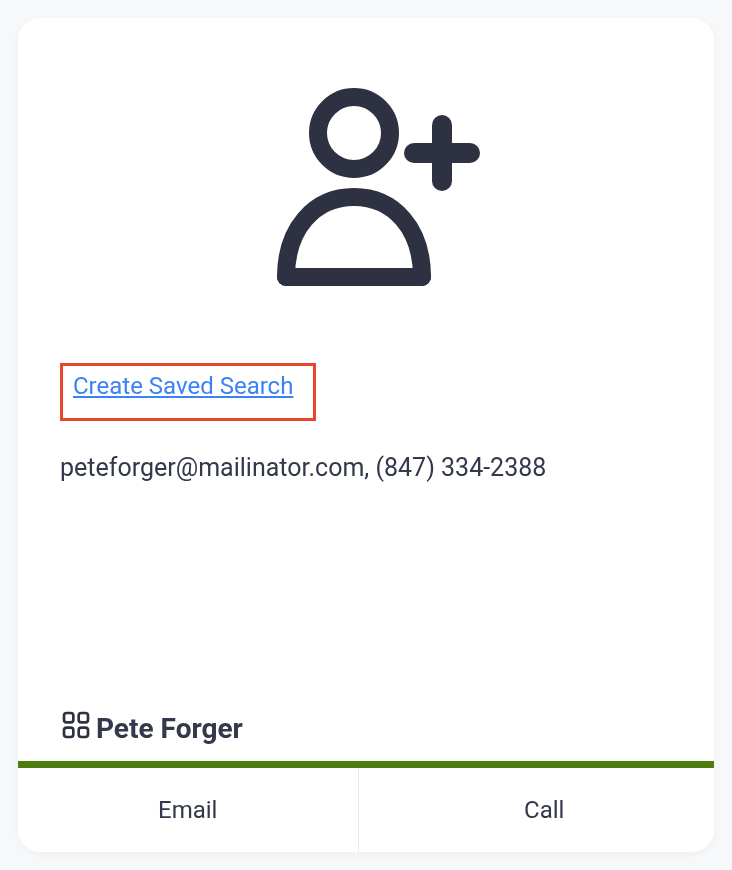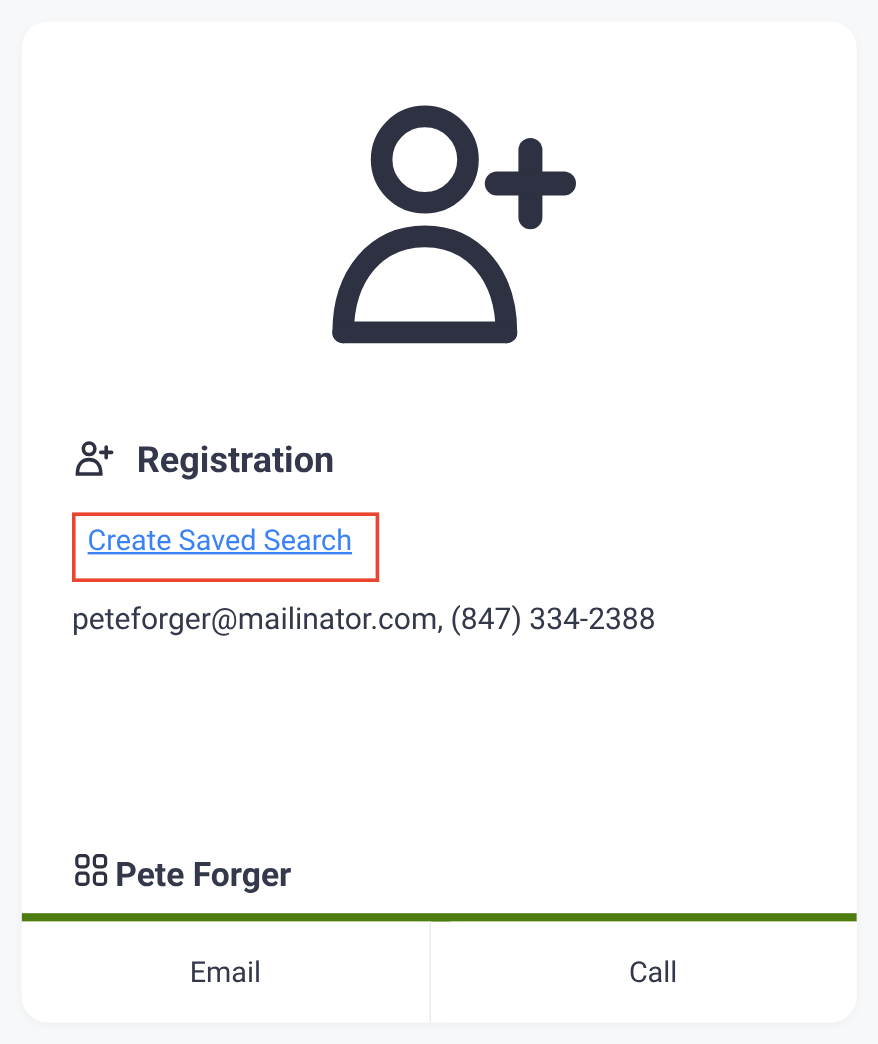--- a/index.html
+++ b/index.html
@@ -62,21 +62,21 @@
       display: inline-block;
       padding: 6px 20px 18px 10px;
       border: 3px solid #e9452f;
     }
     .link-text {
       color: #3b82f6;
       font-size: 24px;
       font-weight: 400;
     }
     .contact-line {
-      margin-top: 17px;
+      margin-top: 32px;
       font-size: 25px;
       color: #33384a;
     }
     .bottom-row {
       display: flex;
       align-items: center;
       justify-content: space-between;
       padding: 0 42px 16px 42px;
       margin-top: auto;
     }
@@ -129,31 +129,20 @@
         <circle cx="54" cy="30" r="18" stroke="#2d3142" stroke-width="9"></circle>
         <path d="M20 102 C20 78 34 62 54 62 C74 62 88 78 88 102" stroke="#2d3142" stroke-width="9" stroke-linecap="round" fill="none"></path>
         <path d="M20 102 L88 102" stroke="#2d3142" stroke-width="9" stroke-linecap="round"></path>
         <line x1="98" y1="26" x2="98" y2="54" stroke="#2d3142" stroke-width="10" stroke-linecap="round"></line>
         <line x1="84" y1="40" x2="112" y2="40" stroke="#2d3142" stroke-width="10" stroke-linecap="round"></line>
       </svg>
     </span>
   </div>
 
   <div class="section">
-    <div class="reg-row">
-      <span class="reg-icon">
-        <svg viewBox="0 0 24 24" fill="none" xmlns="http://www.w3.org/2000/svg">
-          <circle cx="9.5" cy="6" r="3.2" stroke="#2d3142" stroke-width="2"></circle>
-          <path d="M3 20 C3 15 5.5 12 9.5 12 C13.5 12 16 15 16 20 Z" stroke="#2d3142" stroke-width="2" stroke-linecap="round" fill="none"></path>
-          <line x1="19" y1="5" x2="19" y2="11" stroke="#2d3142" stroke-width="2" stroke-linecap="round"></line>
-          <line x1="16" y1="8" x2="22" y2="8" stroke="#2d3142" stroke-width="2" stroke-linecap="round"></line>
-        </svg>
-      </span>
-      <span class="reg-title">Registration</span>
-    </div>
 
     <div class="link-block">
       <a href="#" class="link-text">Create Saved Search</a>
     </div>
 
     <div class="contact-line">peteforger@mailinator.com, (847) 334-2388</div>
   </div>
 
   <div class="bottom-row">
     <div class="bottom-left">

